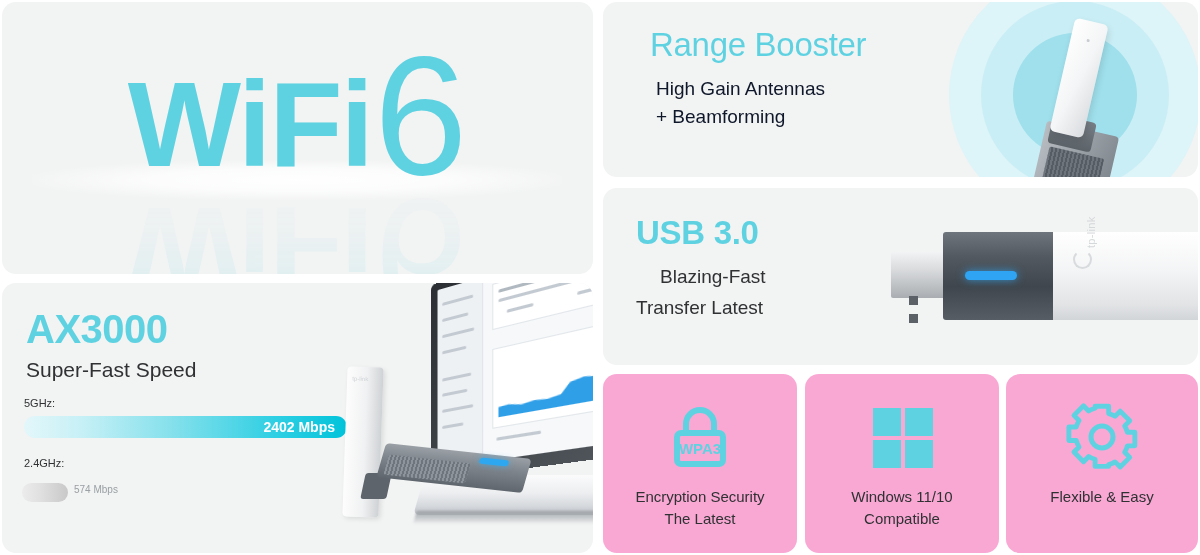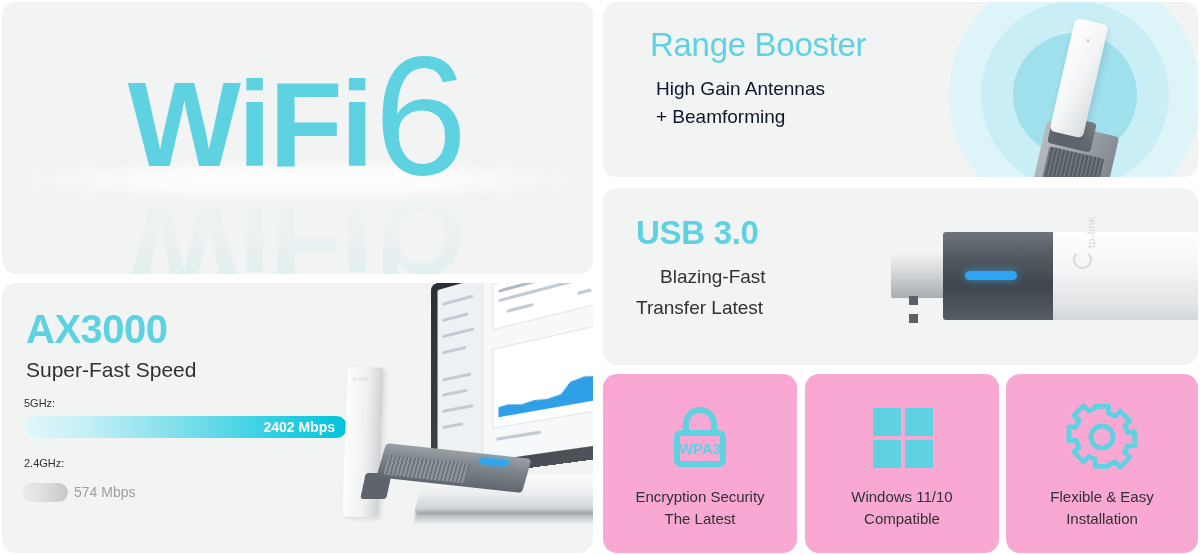--- a/index.html
+++ b/index.html
@@ -145,21 +145,21 @@
     top: 483px;
     width: 46px;
     height: 19px;
     border-radius: 10px;
     background: linear-gradient(to right, #ececec 0%, #e0e0e0 40%, #c8c8c8 100%);
   }
   .bar-24-value {
     position: absolute;
     left: 74px;
     top: 485px;
-    font-size: 14px;
+    font-size: 10px;
     color: #9aa0a3;
     line-height: 1;
     white-space: nowrap;
   }
 
   
   .laptop-scene {
     position: absolute;
     right: 0;
     top: 0;
@@ -681,17 +681,16 @@
 
   <div class="fcard" id="card-install">
     <div class="fcard-icon">
       <svg viewBox="0 0 74 74" width="74" height="74" aria-hidden="true">
         <path d="M30 6 h14 v7.5 a24 24 0 0 1 6.6 2.8 l5.3-5.3 9.9 9.9 -5.3 5.3 a24 24 0 0 1 2.8 6.6 H71 v14 h-7.7 a24 24 0 0 1 -2.8 6.6 l5.3 5.3 -9.9 9.9 -5.3-5.3 a24 24 0 0 1 -6.6 2.8 V68 h-14 v-7.4 a24 24 0 0 1 -6.6-2.8 l-5.3 5.3 -9.9-9.9 5.3-5.3 a24 24 0 0 1 -2.8-6.6 H3 v-14 h7.7 a24 24 0 0 1 2.8-6.6 l-5.3-5.3 9.9-9.9 5.3 5.3 a24 24 0 0 1 6.6-2.8 Z" fill="none" stroke="#5fd2e2" stroke-width="5" stroke-linejoin="round" transform="translate(0,-0.5) scale(0.97) translate(1,1)"></path>
         <circle cx="37" cy="37" r="11" fill="none" stroke="#5fd2e2" stroke-width="5"></circle>
       </svg>
     </div>
     <div class="fcard-label">
       <div>Flexible &amp; Easy</div>
-      <div>Installation</div>
     </div>
   </div>
 
 </div>
 
 </body></html>

